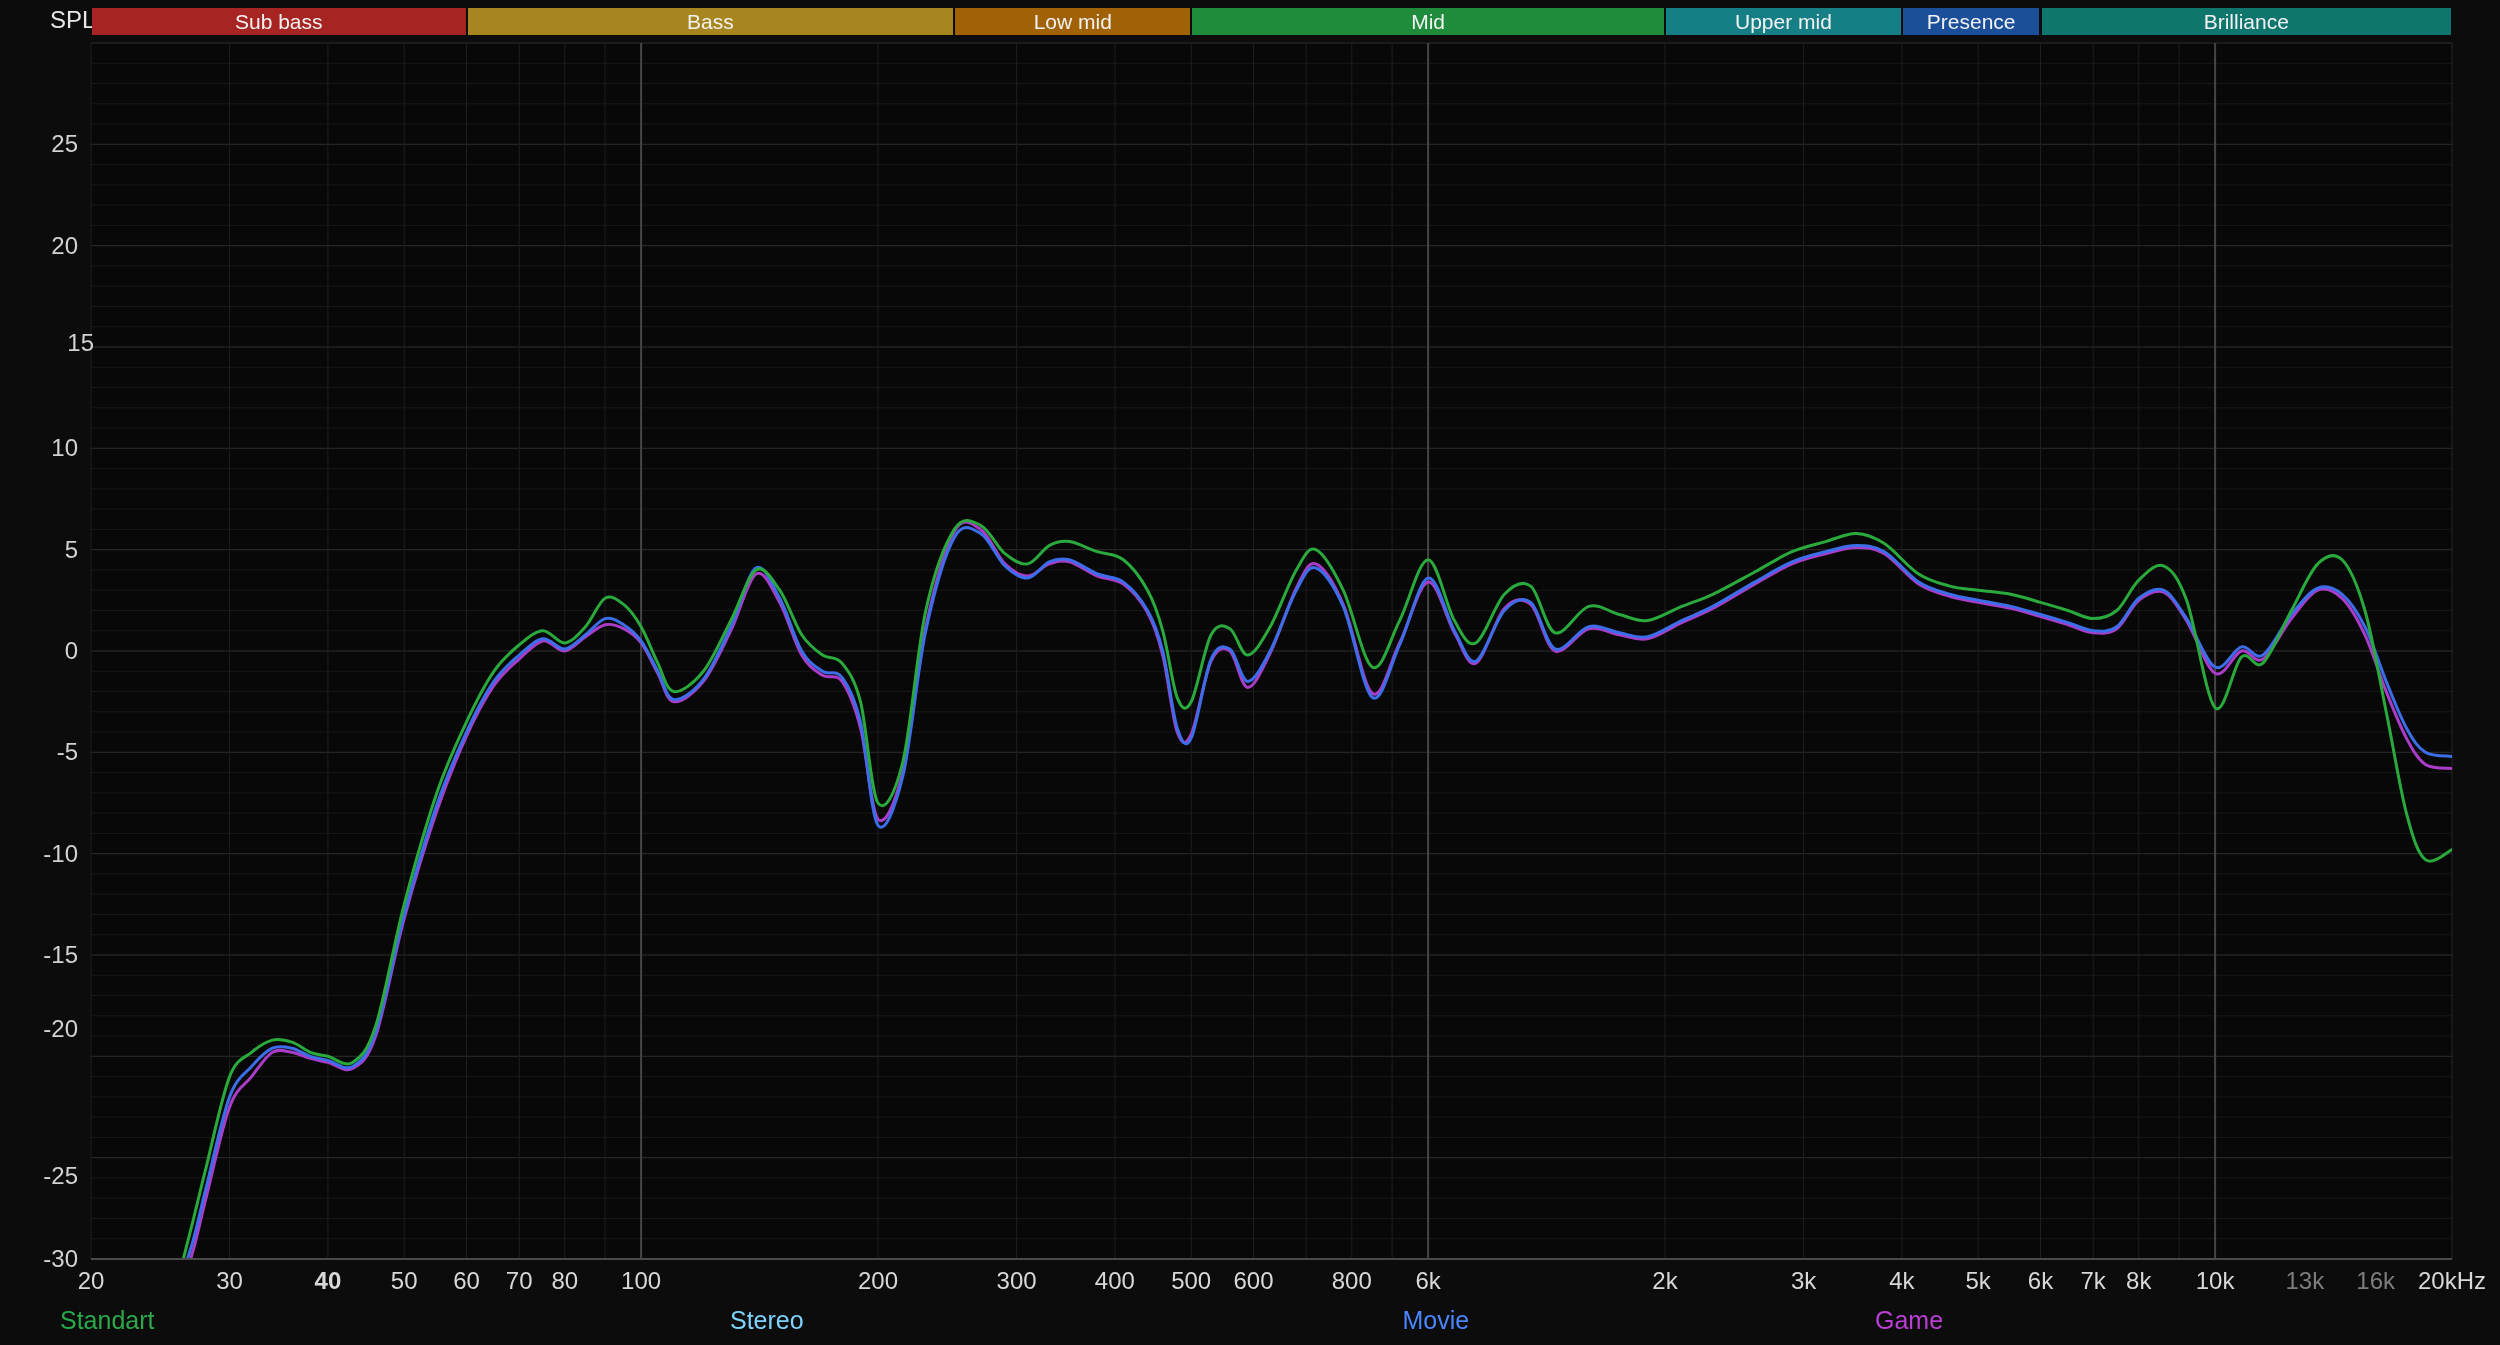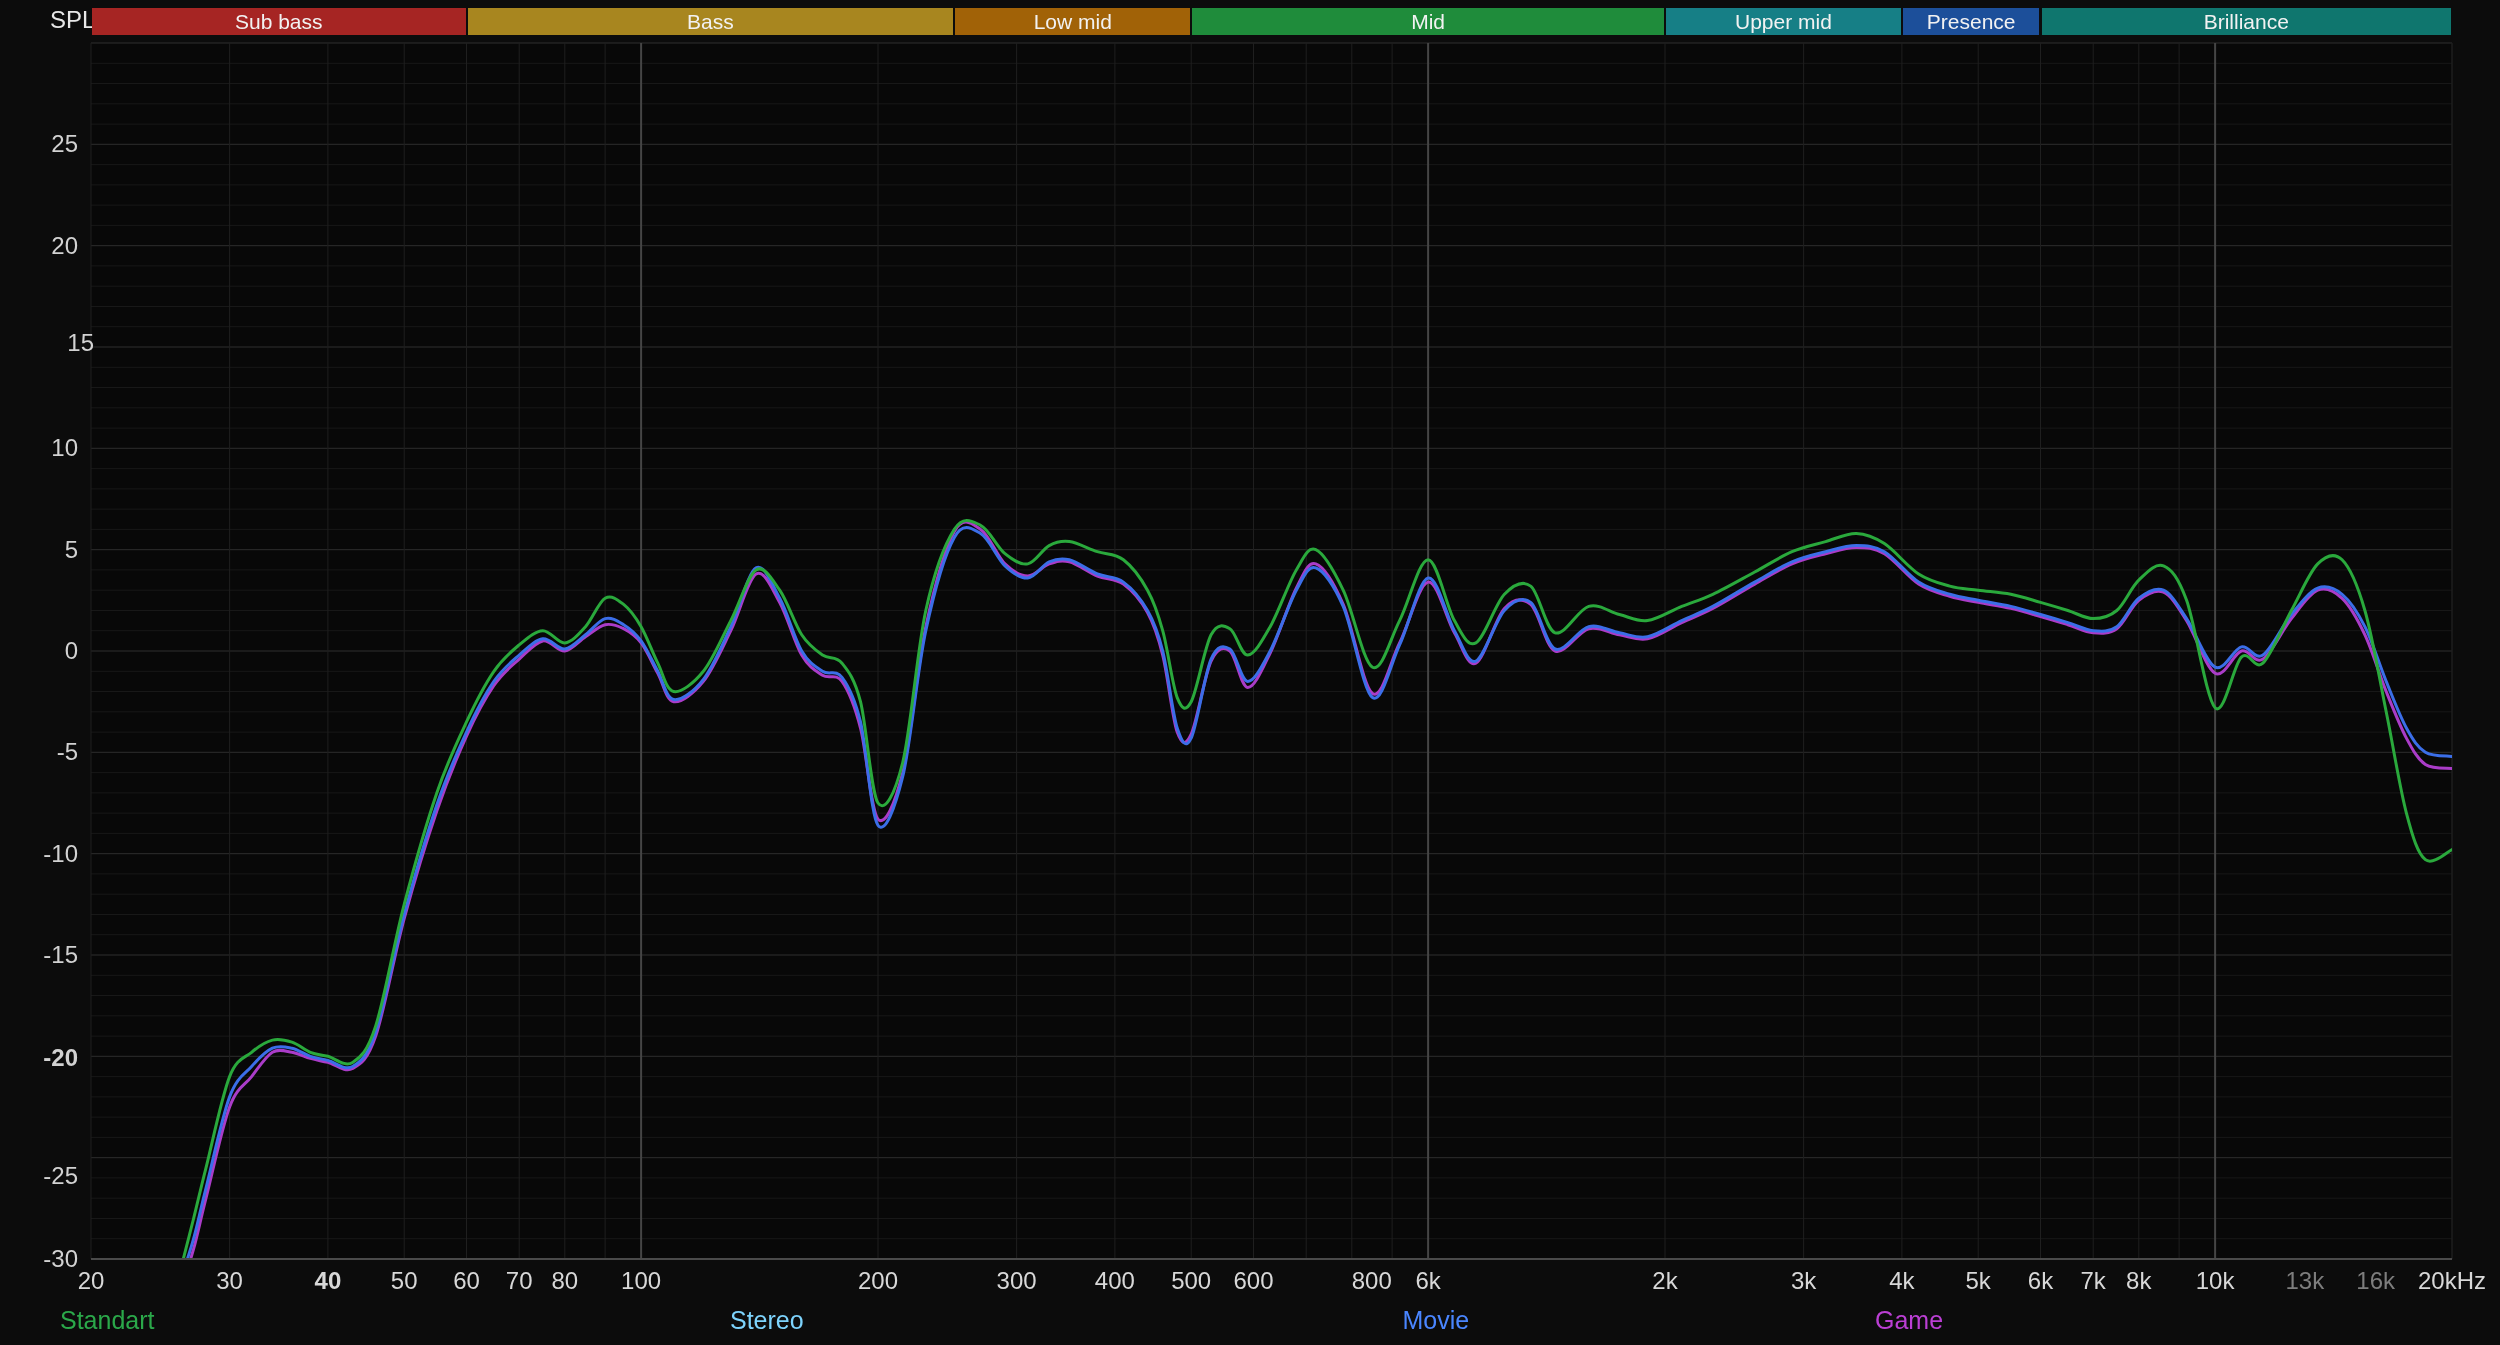--- a/index.html
+++ b/index.html
@@ -176,39 +176,39 @@
   <div id="yticks">
       <div class="ytick" style="top: 129.3px;">25</div>
       <div class="ytick" style="top: 230.7px;">20</div>
       <div class="ytick" style="top: 328px; margin-left: 16px;">15</div>
       <div class="ytick" style="top: 433.3px;">10</div>
       <div class="ytick" style="top: 534.7px;">5</div>
       <div class="ytick" style="top: 636px;">0</div>
       <div class="ytick" style="top: 737.3px;">-5</div>
       <div class="ytick" style="top: 838.7px;">-10</div>
       <div class="ytick" style="top: 940px;">-15</div>
-      <div class="ytick" style="top: 1043px; font-weight: bold;">-20</div>
+      <div class="ytick" style="top: 1014px;">-20</div>
       <div class="ytick" style="top: 1142.7px; margin-top: 18px;">-25</div>
       <div class="ytick" style="top: 1244px;">-30</div>
     </div>
   <div id="xticks">
       <div class="xtick" style="left: 91px;">20</div>
       <div class="xtick" style="left: 229.6px;">30</div>
       <div class="xtick" style="left: 327.9px; font-weight: bold;">40</div>
       <div class="xtick" style="left: 404.2px;">50</div>
       <div class="xtick" style="left: 466.5px;">60</div>
       <div class="xtick" style="left: 519.2px;">70</div>
       <div class="xtick" style="left: 564.8px;">80</div>
       <div class="xtick" style="left: 641.1px;">100</div>
       <div class="xtick" style="left: 878px;">200</div>
       <div class="xtick" style="left: 1016.6px;">300</div>
       <div class="xtick" style="left: 1114.9px;">400</div>
       <div class="xtick" style="left: 1191.2px;">500</div>
       <div class="xtick" style="left: 1253.5px;">600</div>
-      <div class="xtick" style="left: 1351.8px; margin-left: 20px;">800</div>
+      <div class="xtick" style="left: 1351.8px;">800</div>
       <div class="xtick" style="left: 1428.1px;">6k</div>
       <div class="xtick" style="left: 1665px; text-align: right;">2k</div>
       <div class="xtick" style="left: 1803.6px;">3k</div>
       <div class="xtick" style="left: 1901.9px;">4k</div>
       <div class="xtick" style="left: 1978.2px;">5k</div>
       <div class="xtick" style="left: 2040.5px;">6k</div>
       <div class="xtick" style="left: 2093.2px;">7k</div>
       <div class="xtick" style="left: 2138.8px;">8k</div>
       <div class="xtick" style="left: 2215.1px;">10k</div>
       <div class="xtick dim" style="left: 2304.8px;">13k</div>

